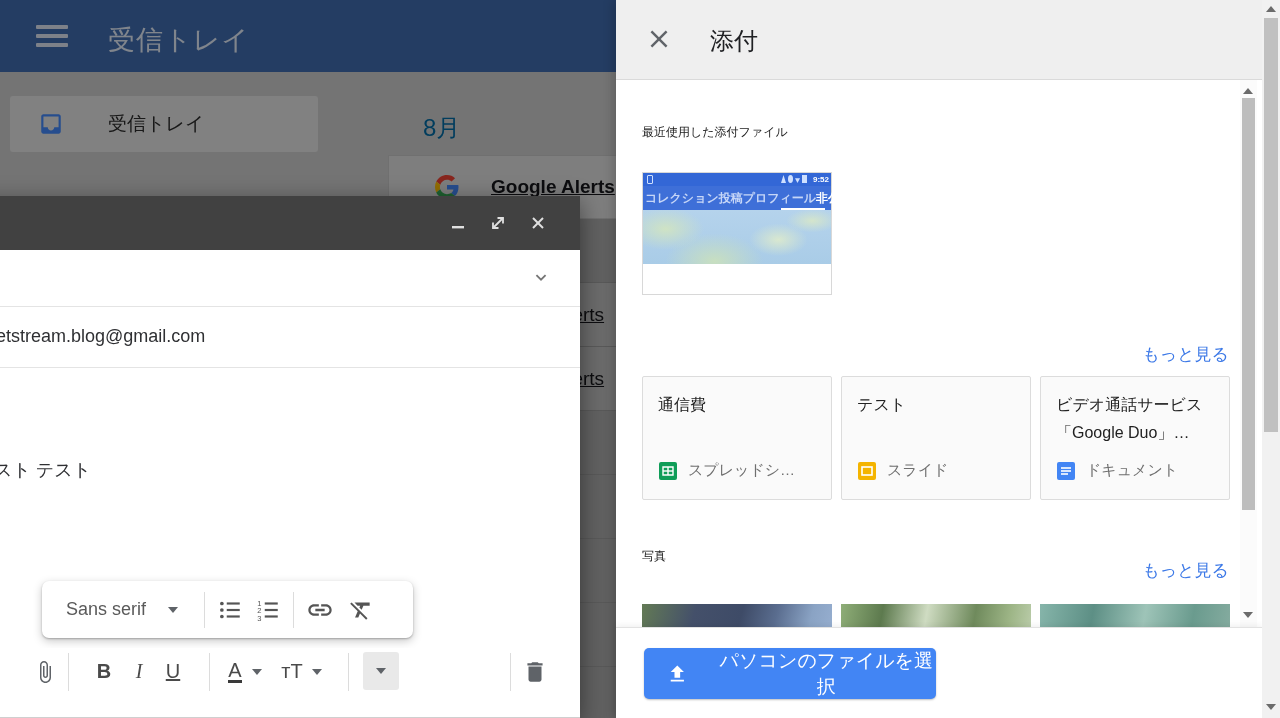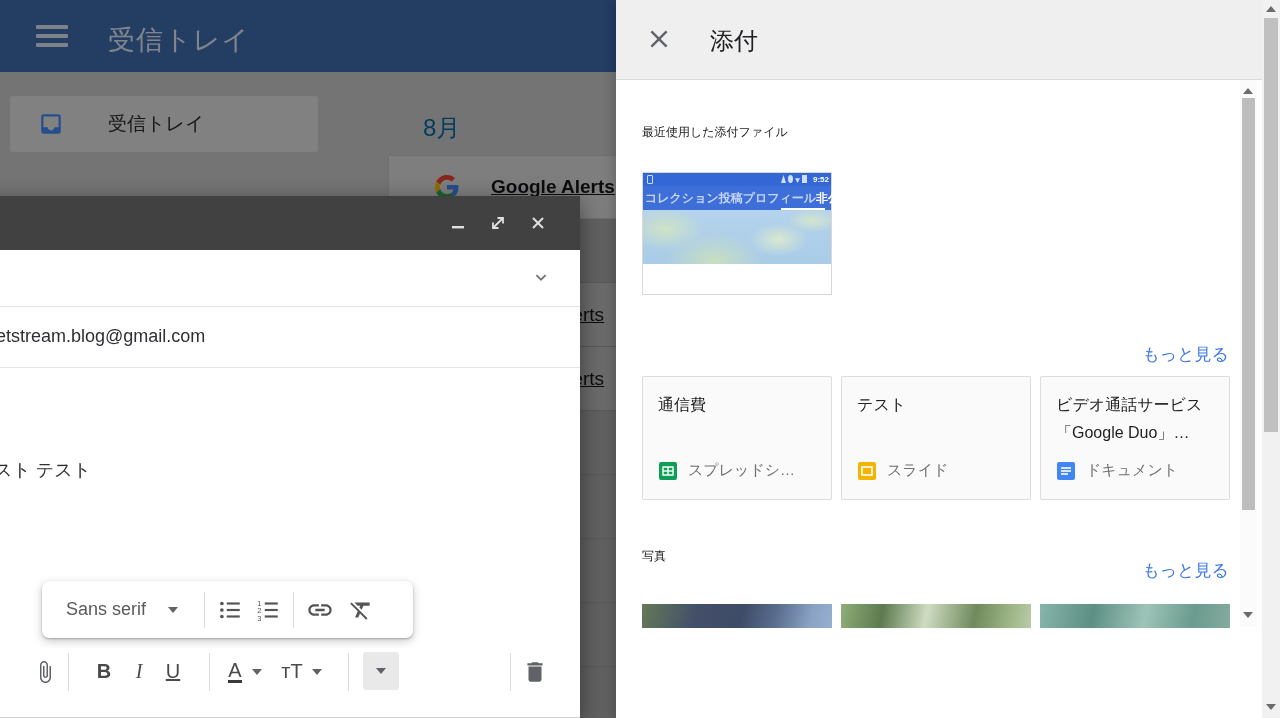--- a/index.html
+++ b/index.html
@@ -368,20 +368,28 @@
     <div class="photo photo1" style="left:26px"></div>
     <div class="photo photo2" style="left:225px"></div>
     <div class="photo photo3" style="left:424px"></div>
 
     <div class="inner-scroll">
       <span class="sb-arrow-up" style="top:8px"></span>
       <div class="inner-thumb"></div>
       <span class="sb-arrow-dn" style="top:532px"></span>
     </div>
 
+    <div class="panel-footer">
+      <button class="upload-btn">
+        <svg style="margin-left:22px" width="24" height="24" viewBox="0 0 24 24">
+            <path fill="#fff" d="M9 16h6v-6h4l-7-7-7 7h4zm-4 2h14v2H5z"></path>
+          </svg>
+        <span class="ulabel">パソコンのファイルを選択</span>
+      </button>
+    </div>
   </div>
 
   <div class="page-scroll">
     <span class="sb-arrow-up" style="top:6px;left:4px"></span>
     <div class="page-thumb"></div>
     <span class="sb-arrow-dn" style="top:704px;left:4px"></span>
   </div>
 
 </div>
 

